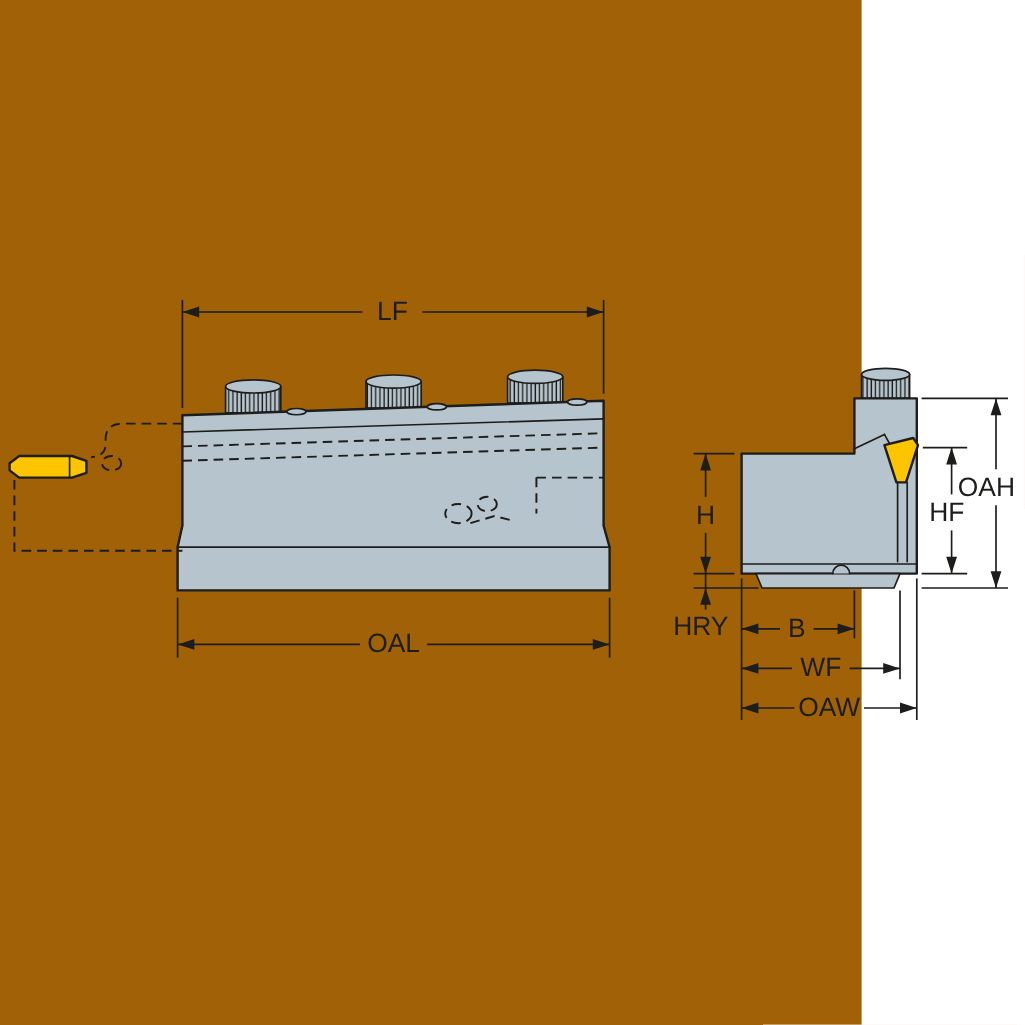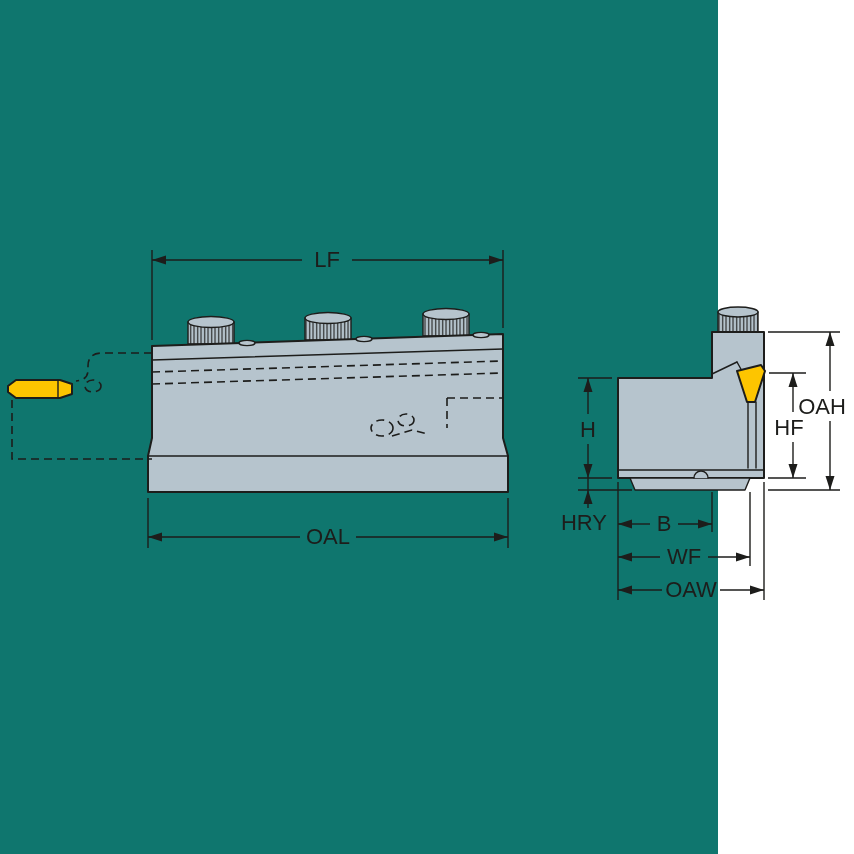--- a/index.html
+++ b/index.html
@@ -9,21 +9,21 @@
     width: 854px;
     height: 854px;
     background: #ffffff;
     overflow: hidden;
     font-family: "Liberation Sans", sans-serif;
   }
   .canvas {
     position: relative;
     width: 718px;
     height: 854px;
-    background: #0f766e;
+    background: #a16207;
   }
   svg { display: block; }
 
   .outline {
     stroke: var(--color-outline, #1d1d1b);
     stroke-width: 2;
     stroke-linejoin: round;
     stroke-linecap: round;
   }
   .thin   { stroke-width: 1.4; }

